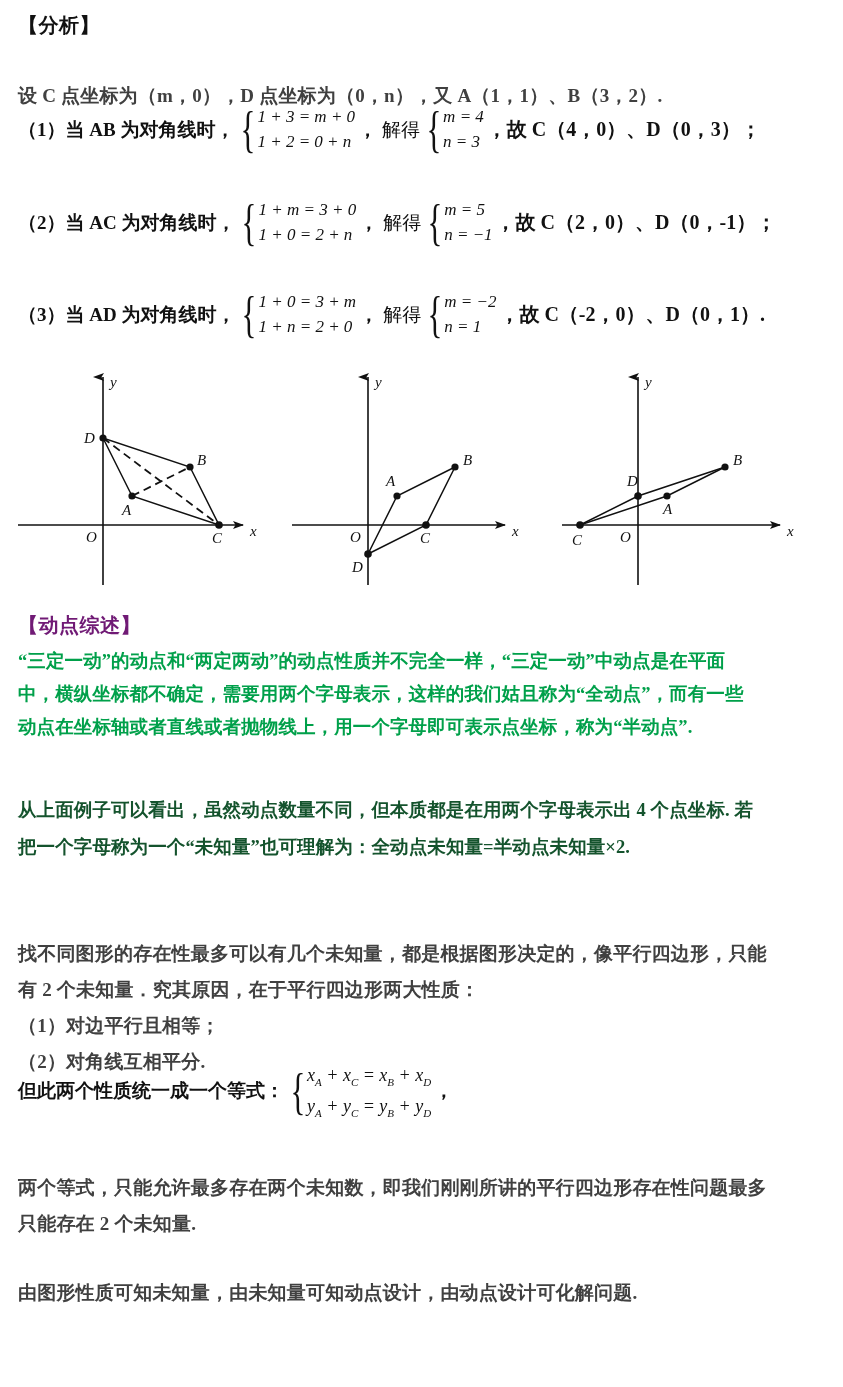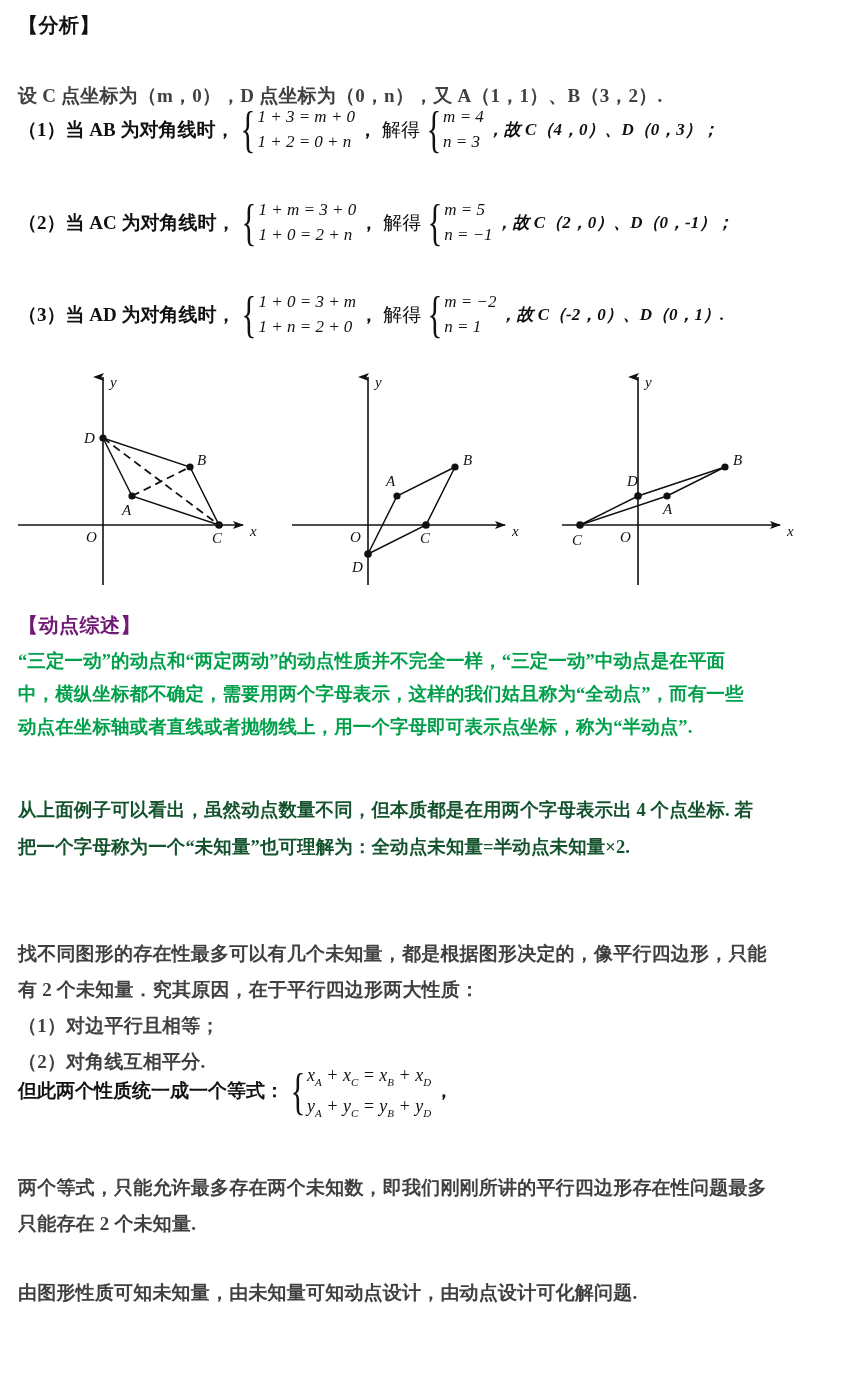--- a/index.html
+++ b/index.html
@@ -87,21 +87,21 @@
     font-size: 17px;
     font-style: italic;
     line-height: 1.45;
     color: #111;
     margin-left: 1px;
   }
   .sys .ln { white-space: nowrap; }
   .sys .ln sub { font-size: 11px; font-style: italic; }
   .comma { font-size: 19px; font-weight: bold; padding: 0 3px; align-self: center; }
   .solve { font-size: 19px; font-weight: normal; padding-left: 2px; }
-  .tail { font-size: 17px; font-weight: bold; padding-left: 3px; font-style: italic; }
+  .tail { font-size: 20px; font-weight: bold; padding-left: 3px; }
 
   
   .diagram { position: absolute; }
   .diagram svg { display: block; }
 
   
   .final-sys .sys { font-size: 18px; line-height: 1.7; }
 </style>
 </head>
 <body>

